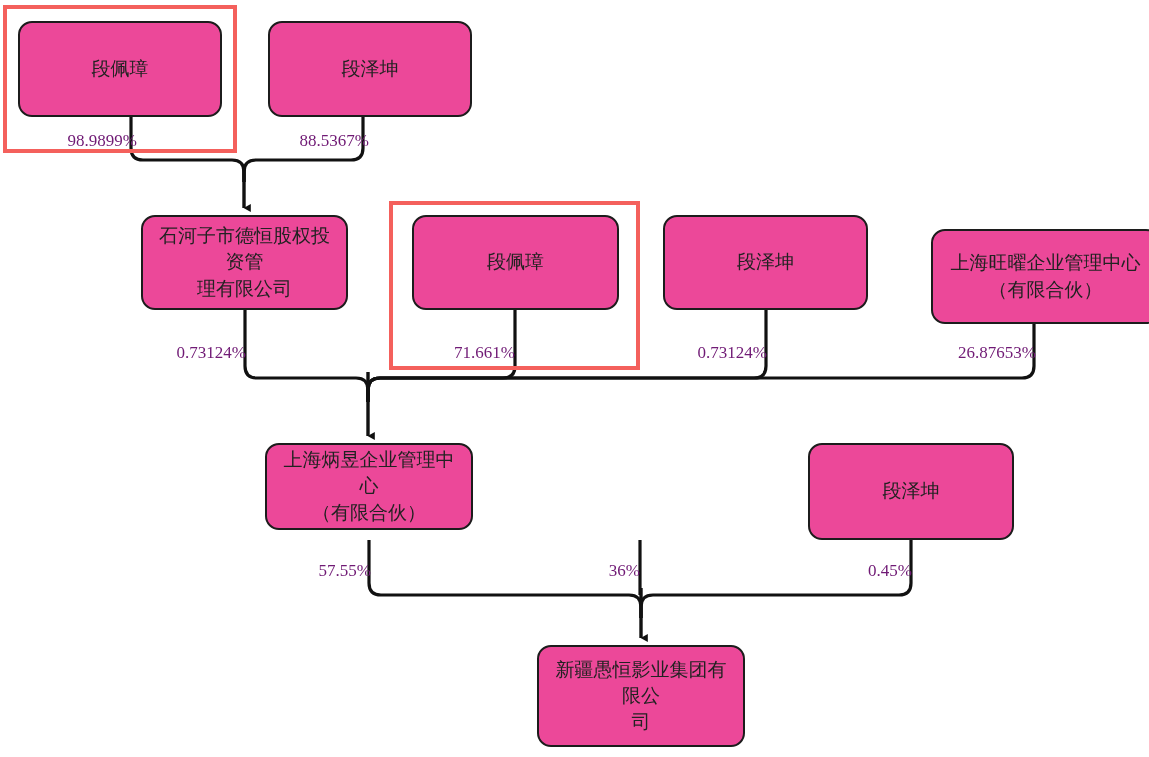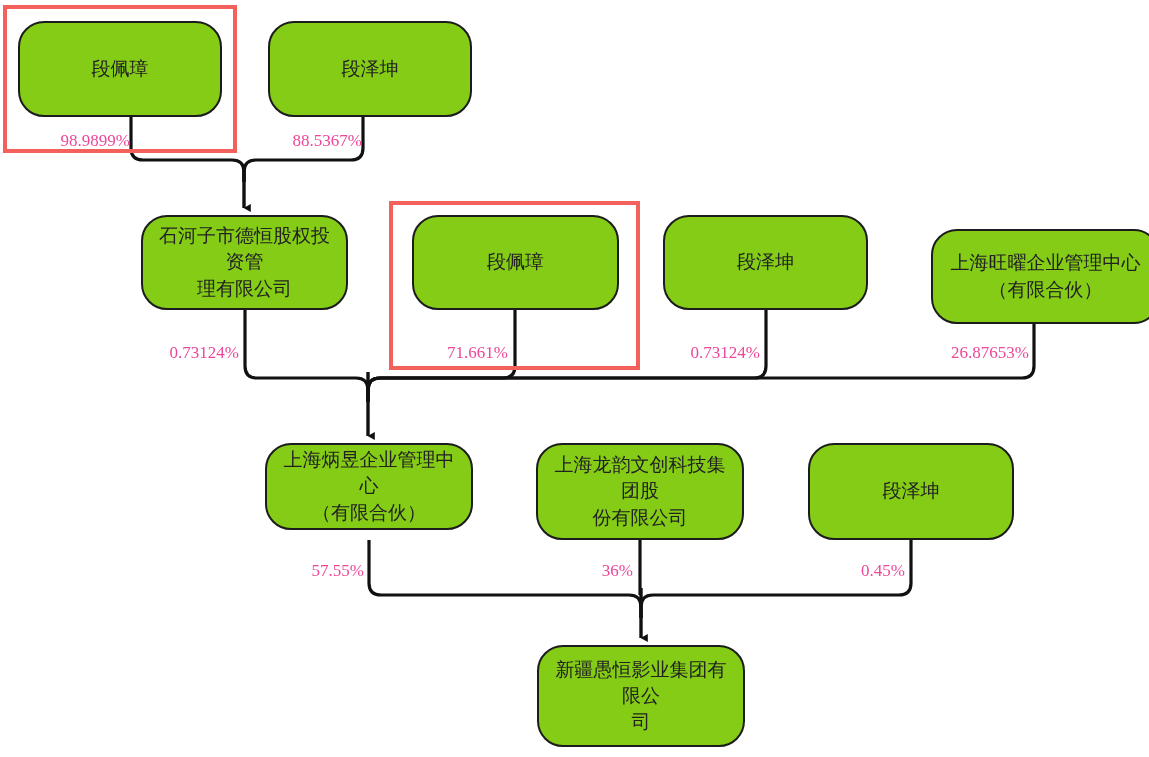--- a/index.html
+++ b/index.html
@@ -20,45 +20,46 @@
     left: 0;
     top: 0;
     width: 1149px;
     height: 757px;
     pointer-events: none;
   }
   .node {
     position: absolute;
     box-sizing: border-box;
     border: 2px solid #1c1c1c;
-    border-radius: 26px;
-    background: #84cc16;
+    border-radius: 14px;
+    background: #ec4899;
     display: flex;
     align-items: center;
     justify-content: center;
     text-align: center;
     color: #222222;
     font-size: 19px;
     line-height: 1.38;
     padding: 4px 10px;
     white-space: pre-line;
   }
   .node-label {
     display: block;
     width: 100%;
     white-space: pre-line;
   }
   .edge-label {
     position: absolute;
     font-size: 17px;
-    color: #ec4899;
+    color: #701a75;
     white-space: nowrap;
     text-align: right;
     transform: translate(-100%, -50%);
     font-family: "Liberation Serif", "DejaVu Serif", serif;
+    margin-left: 7px;
   }
   .highlight-box {
     position: absolute;
     box-sizing: border-box;
     border: 4px solid #f4605c;
     background: transparent;
     pointer-events: none;
   }
 </style>
 </head>
@@ -119,24 +120,20 @@
   <div class="node" style="left:931px; top:229px; width:229px; height:95px;">
     <span class="node-label">上海旺曜企业管理中心
 （有限合伙）</span>
   </div>
 
   <div class="node" style="left:265px; top:443px; width:208px; height:87px;">
     <span class="node-label">上海炳昱企业管理中心
 （有限合伙）</span>
   </div>
 
-  <div class="node" style="left:536px; top:443px; width:208px; height:97px;">
-    <span class="node-label">上海龙韵文创科技集团股
-份有限公司</span>
-  </div>
 
   <div class="node" style="left:808px; top:443px; width:206px; height:97px;">
     <span class="node-label">段泽坤</span>
   </div>
 
   <div class="node" style="left:537px; top:645px; width:208px; height:102px;">
     <span class="node-label">新疆愚恒影业集团有限公
 司</span>
   </div>
 

